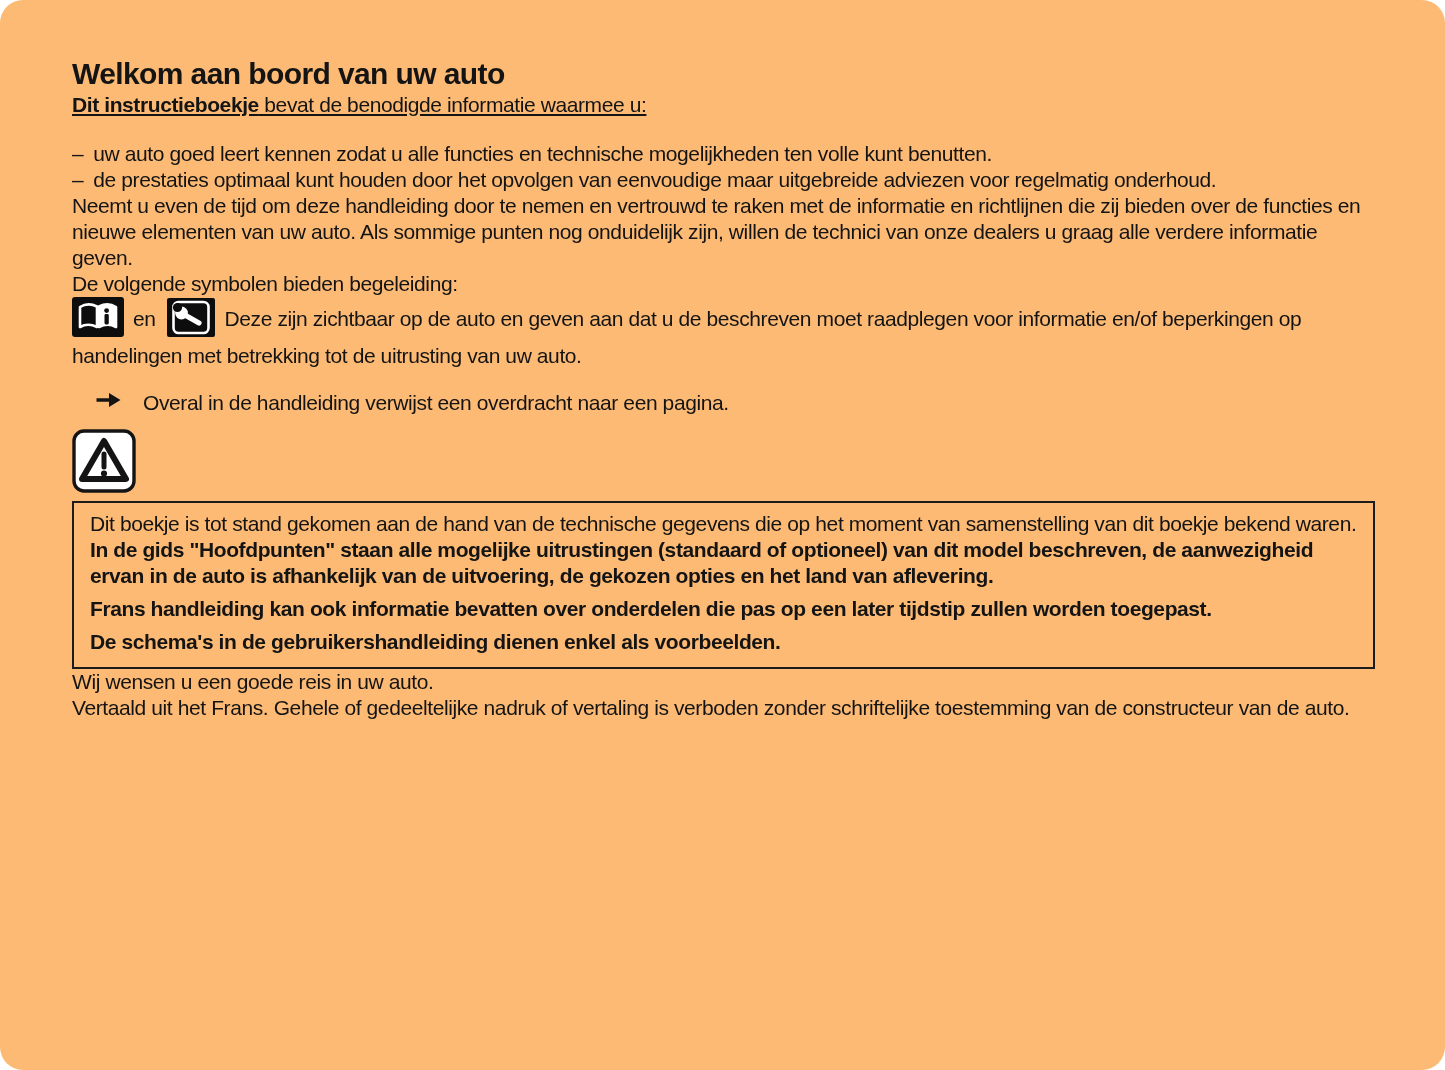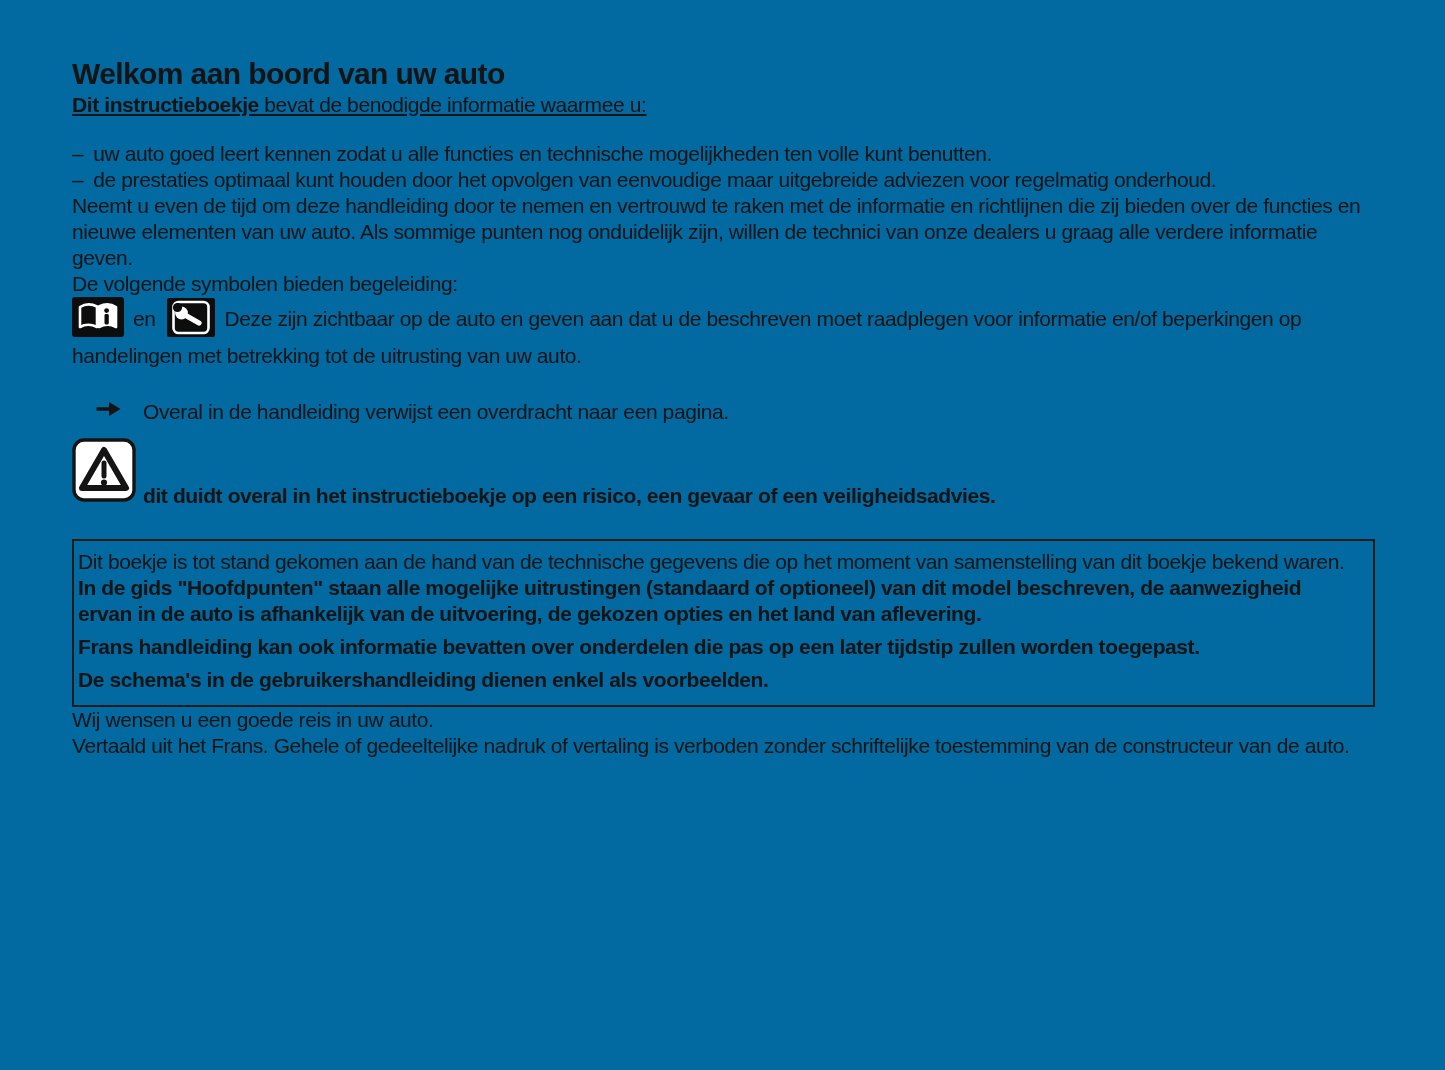--- a/index.html
+++ b/index.html
@@ -1,59 +1,60 @@
 <!DOCTYPE html>
 <html><head>
 <meta charset="utf-8">
 <style>
   html,body { margin:0; padding:0; background:#ffffff; }
   .page {
     position:relative;
     width:1445px; height:1070px;
     box-sizing:border-box;
-    background:#0369a1;
+    background:#fdba74;
     padding:56px 70px 0 72px;
     font-family:"Liberation Sans", sans-serif;
     color:#141414;
     font-size:21px;
     line-height:26px;
     letter-spacing:-0.4px;
+    border-radius:23px;
   }
   .page p { margin:0; }
   h1.title {
     margin:0;
     font-size:30px;
     line-height:36px;
     font-weight:700;
     letter-spacing:-0.6px;
   }
   .intro { margin-top:14px;text-decoration:underline; }
   .intro .lead-bold { font-weight:700; }
   .bullets { margin-top:23px; }
   .bullet-line .dash { margin-right:10px; }
   .para-read { margin-top:8px; }
   .symbols-heading { margin-top:9px; }
   .symbols-par { margin-top:8px; }
   .sym-icon { display:inline-block; vertical-align:-11px; }
   .sym-icon.book { margin-right:9px; }
   .sym-icon.wrench { margin-left:11px; margin-right:10px; }
   .arrow-row {
-    margin-top:30px;
+    margin-top:21px;
     padding-left:23px;
     display:flex; align-items:center; gap:21px;
   }
   .warning-row {
     margin-top:13px;
     display:flex; align-items:flex-end; gap:7px;
   }
   .warning-row .warn-text { font-weight:700; line-height:24px; }
   .info-box {
-    margin-top:31px;
+    margin-top:2px;
     border:2px solid #1c1c1c;
-    padding:8px 13px 12px 4px;
+    padding:8px 13px 12px 16px;
   }
   .info-box p + p { margin-top:7px; }
   .bold { font-weight:700; }
   .closing-wish { margin-top:16px; }
   .closing-legal { margin-top:8px; }
 </style>
 </head>
 <body>
 
 <div class="page">
@@ -100,21 +101,20 @@
     <span>Overal in de handleiding verwijst een overdracht naar een pagina.</span>
   </div>
 
   <div class="warning-row">
     <span><svg width="64" height="64" viewBox="0 0 64 64" xmlns="http://www.w3.org/2000/svg">
           <rect x="2" y="2" width="60" height="60" rx="10" fill="#ffffff" stroke="#141414" stroke-width="3.4"></rect>
           <path d="M32,12 L54,50 L10,50 Z" fill="#ffffff" stroke="#141414" stroke-width="6" stroke-linejoin="round"></path>
           <path d="M32,25 L32,38" stroke="#141414" stroke-width="5" stroke-linecap="round"></path>
           <circle cx="32" cy="44.6" r="3.1" fill="#141414"></circle>
         </svg></span>
-    <span class="warn-text">dit duidt overal in het instructieboekje op een risico, een gevaar of een veiligheidsadvies.</span>
   </div>
 
   <div class="info-box">
     <p>
       <span>Dit boekje is tot stand gekomen aan de hand van de technische gegevens die op het moment van samenstelling van dit boekje bekend waren. </span><span class="bold">In de gids "Hoofdpunten" staan alle mogelijke uitrustingen (standaard of optioneel) van dit model beschreven, de aanwezigheid ervan in de auto is afhankelijk van de uitvoering, de gekozen opties en het land van aflevering.</span>
     </p>
     <p class="bold">Frans handleiding kan ook informatie bevatten over onderdelen die pas op een later tijdstip zullen worden toegepast.</p>
     <p class="bold">De schema's in de gebruikershandleiding dienen enkel als voorbeelden.</p>
   </div>
 

